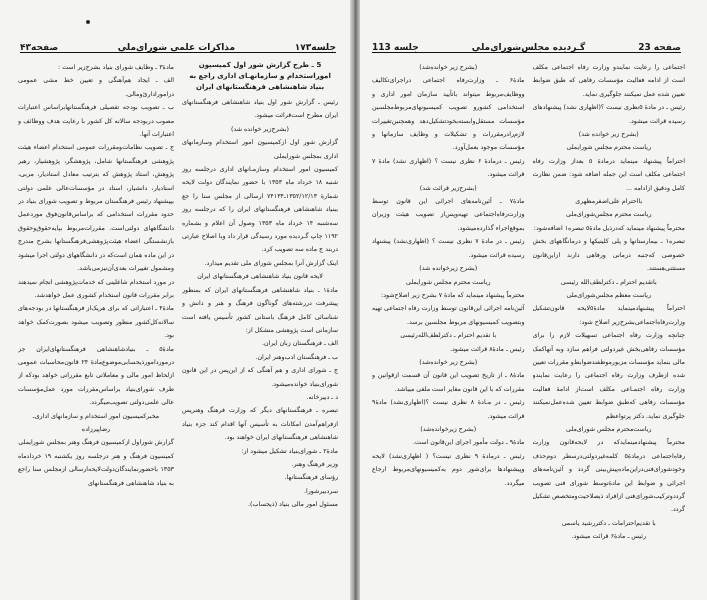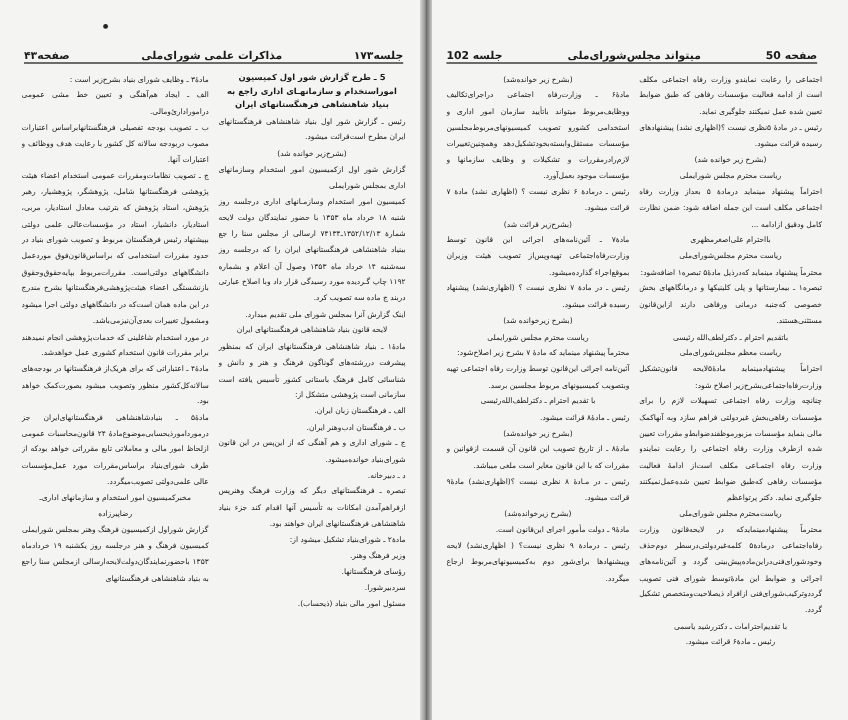--- a/index.html
+++ b/index.html
@@ -65,23 +65,23 @@
           <p class="">کمیسیون فرهنگ و هنر درجلسه روز یکشنبه ۱۹ خردادماه ۱۳۵۳ باحضورنمایندگان‌دولت‌لایحه‌ارسالی ازمجلس سنا راجع به بنیاد شاهنشاهی فرهنگستانهای</p>
         </div>
     </div>
     <div class="speck" style="left:86px;top:20px;"></div>
   </div>
 
   <div class="gutter"></div>
 
   <div class="page right" style="margin-left:0;">
     <div class="running-head" style="left:22px;">
-      <span>صفحه 50</span>
-      <span>میتواند مجلس‌شورای‌ملی</span>
-      <span>جلسه 102</span>
+      <span>صفحه 23</span>
+      <span>گـردیده مجلس‌شورای‌ملی</span>
+      <span>جلسه 113</span>
     </div>
     <div class="cols" style="left:22px;">
       <div class="col">
           <p class="">اجتماعی را رعایت نمایندو وزارت رفاه اجتماعی مکلف است از ادامه فعالیت مؤسسات رفاهی که طبق ضوابط تعیین شده عمل نمیکنند جلوگیری نماید.</p>
           <p class="">رئیس ـ در مادهٔ ۵نظری نیست ؟(اظهاری نشد) پیشنهادهای رسیده قرائت میشود.</p>
           <p class="c">(بشرح زیر خوانده شد)</p>
           <p class="c">ریاست محترم مجلس شورایملی</p>
           <p class="">احتراماً پیشنهاد مینماید درمادهٔ ۵ بعداز وزارت رفاه اجتماعی مکلف است این جمله اضافه شود: ضمن نظارت کامل ودقیق ازادامه ...</p>
           <p class="c">بااحترام علی‌اصغرمظهری</p>
           <p class="c">ریاست محترم مجلس‌شورای‌ملی</p>

